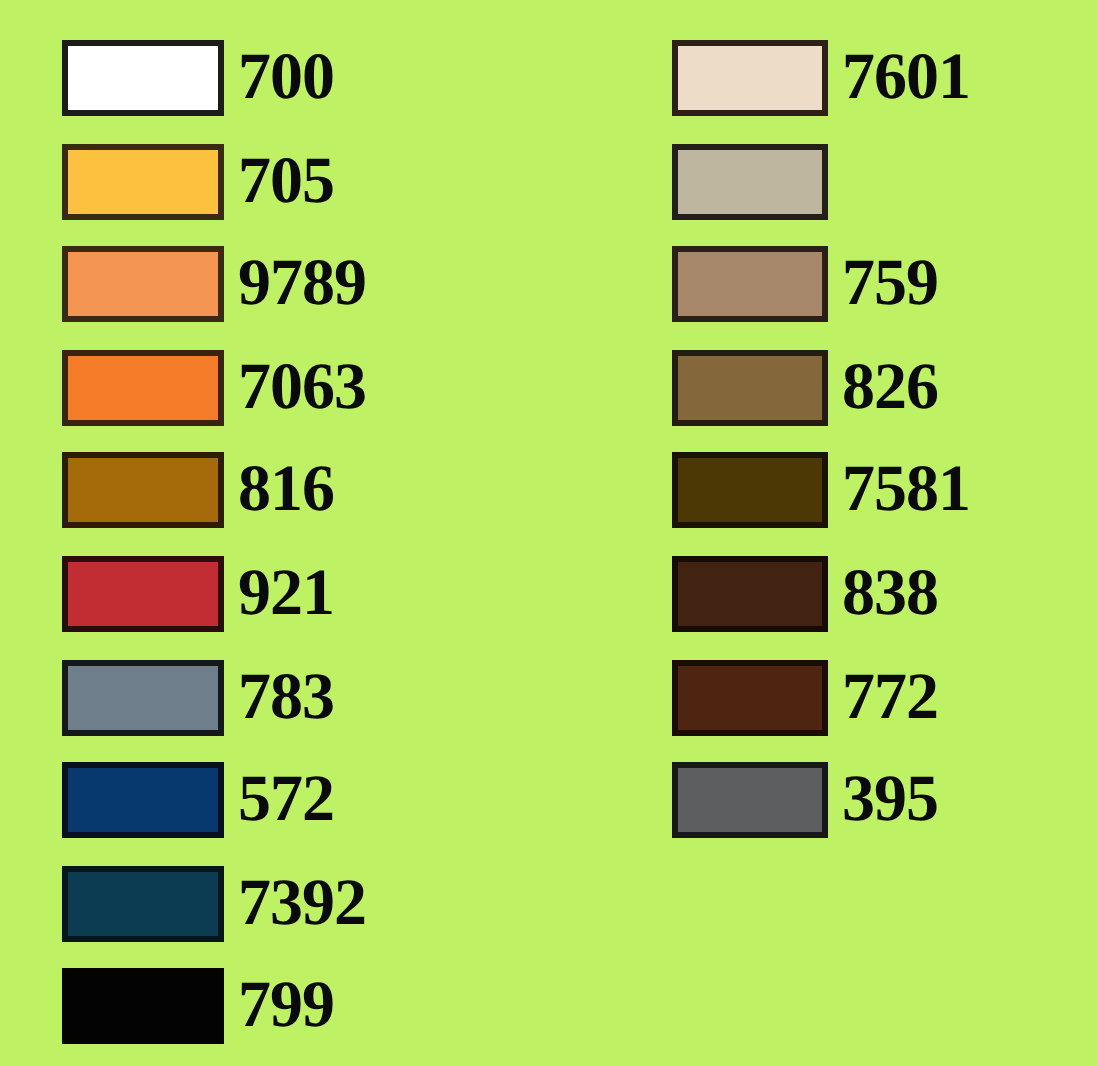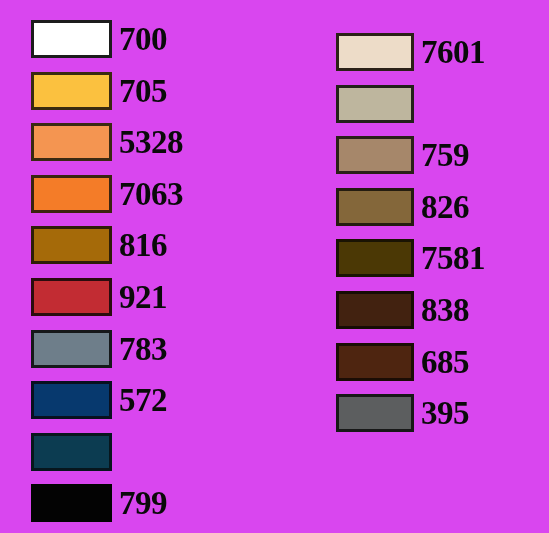--- a/index.html
+++ b/index.html
@@ -12,41 +12,41 @@
     width: 549px;
     height: 533px;
     overflow: hidden;
     font-family: "Liberation Serif", "DejaVu Serif", serif;
   }
 
   #swatch-chart {
     position: relative;
     width: 549px;
     height: 533px;
-    background: #d946ef;
+    background: #bef264;
     display: flex;
     flex-direction: row;
   }
 
   .swatch-column {
     display: flex;
     flex-direction: column;
     box-sizing: border-box;
   }
 
   .column-left {
     width: 275px;
     padding-left: 31px;
     padding-top: 20px;
   }
 
   .column-right {
     width: 274px;
     padding-left: 61px;
-    padding-top: 33px;
+    padding-top: 20px;
   }
 
   .swatch-row {
     display: flex;
     flex-direction: row;
     align-items: center;
     height: 38px;
     margin-bottom: 13.6px;
   }
 
@@ -88,21 +88,21 @@
       <div class="swatch-label">700</div>
     </div>
 
     <div class="swatch-row">
       <div class="swatch-chip" style="background-color: rgb(251, 193, 63); border-color: rgb(58, 42, 16);"></div>
       <div class="swatch-label">705</div>
     </div>
 
     <div class="swatch-row">
       <div class="swatch-chip" style="background-color: rgb(244, 149, 81); border-color: rgb(58, 42, 18);"></div>
-      <div class="swatch-label">5328</div>
+      <div class="swatch-label">9789</div>
     </div>
 
     <div class="swatch-row">
       <div class="swatch-chip" style="background-color: rgb(244, 124, 40); border-color: rgb(58, 36, 16);"></div>
       <div class="swatch-label">7063</div>
     </div>
 
     <div class="swatch-row">
       <div class="swatch-chip" style="background-color: rgb(165, 106, 9); border-color: rgb(46, 29, 6);"></div>
       <div class="swatch-label">816</div>
@@ -118,20 +118,21 @@
       <div class="swatch-label">783</div>
     </div>
 
     <div class="swatch-row">
       <div class="swatch-chip" style="background-color: rgb(7, 57, 110); border-color: rgb(8, 16, 32);"></div>
       <div class="swatch-label">572</div>
     </div>
 
     <div class="swatch-row">
       <div class="swatch-chip" style="background-color: rgb(12, 60, 81); border-color: rgb(7, 22, 29);"></div>
+      <div class="swatch-label">7392</div>
     </div>
 
     <div class="swatch-row">
       <div class="swatch-chip" style="background-color: rgb(3, 3, 3); border-color: rgb(3, 3, 3);"></div>
       <div class="swatch-label">799</div>
     </div>
 
   </div>
 
   <div class="swatch-column column-right">
@@ -161,21 +162,21 @@
       <div class="swatch-label">7581</div>
     </div>
 
     <div class="swatch-row">
       <div class="swatch-chip" style="background-color: rgb(66, 34, 16); border-color: rgb(23, 12, 5);"></div>
       <div class="swatch-label">838</div>
     </div>
 
     <div class="swatch-row">
       <div class="swatch-chip" style="background-color: rgb(78, 37, 16); border-color: rgb(27, 13, 5);"></div>
-      <div class="swatch-label">685</div>
+      <div class="swatch-label">772</div>
     </div>
 
 
     <div class="swatch-row">
       <div class="swatch-chip" style="background-color: rgb(92, 94, 95); border-color: rgb(23, 24, 24);"></div>
       <div class="swatch-label">395</div>
     </div>
 
   </div>
 

